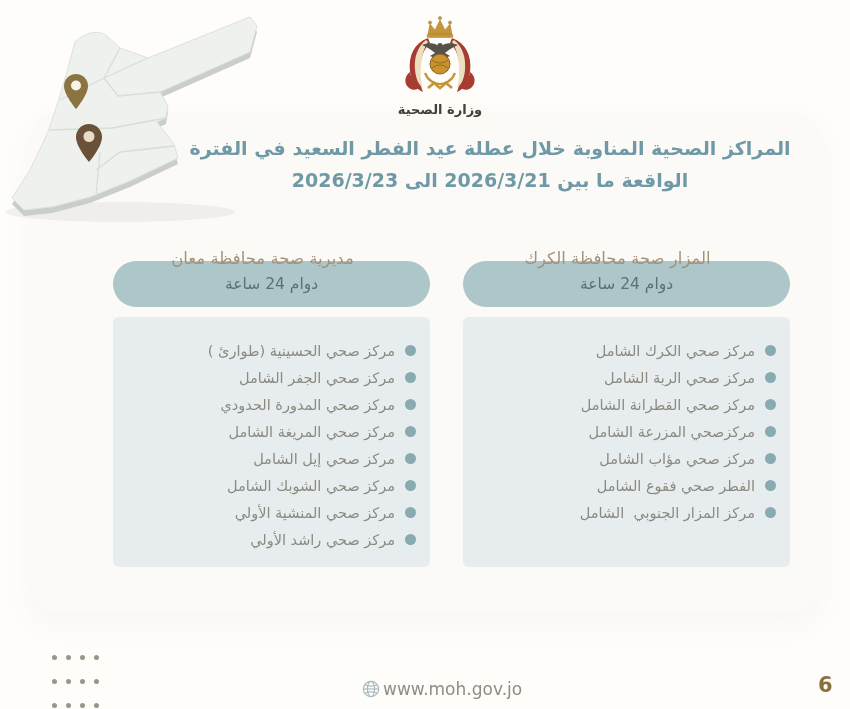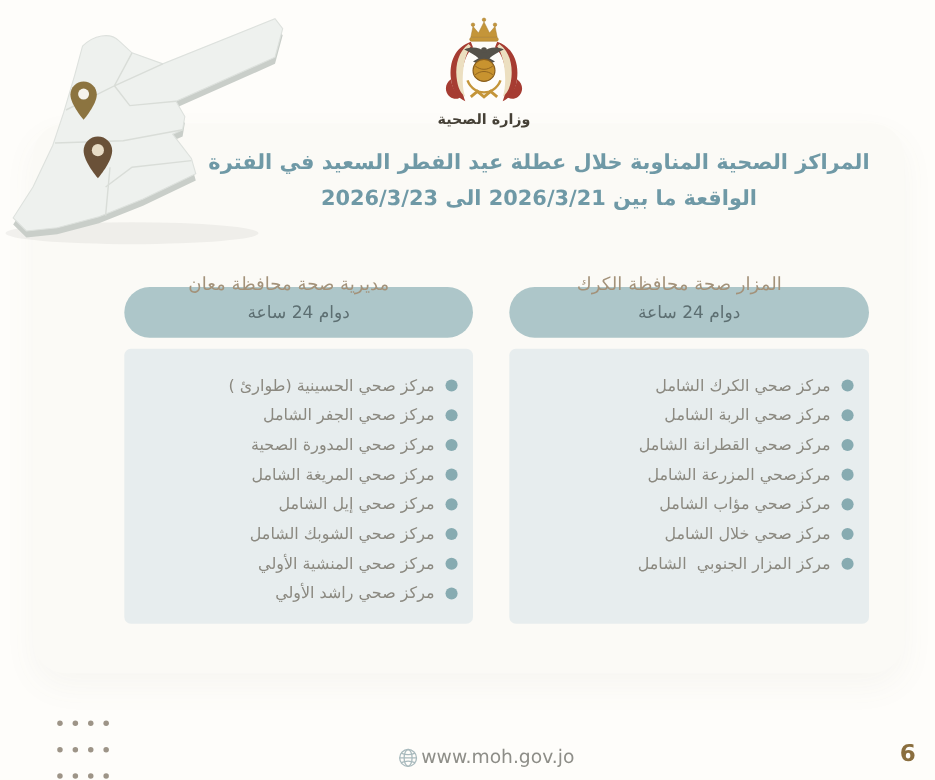--- a/index.html
+++ b/index.html
@@ -200,21 +200,21 @@
           <span class="center-name">مركزصحي المزرعة الشامل</span>
         </div>
 
         <div class="center-item">
           <span class="bullet"></span>
           <span class="center-name">مركز صحي مؤاب الشامل</span>
         </div>
 
         <div class="center-item">
           <span class="bullet"></span>
-          <span class="center-name">مركز صحي خلال الشامل</span>
+          <span class="center-name">الفطر صحي فقوع الشامل</span>
         </div>
 
         <div class="center-item">
           <span class="bullet"></span>
           <span class="center-name">مركز المزار الجنوبي  الشامل</span>
         </div>
       </div>
   </div>
 
   <div class="col col-maan">
@@ -233,21 +233,21 @@
           <span class="center-name">مركز صحي الحسينية (طوارئ )</span>
         </div>
 
         <div class="center-item">
           <span class="bullet"></span>
           <span class="center-name">مركز صحي الجفر الشامل</span>
         </div>
 
         <div class="center-item">
           <span class="bullet"></span>
-          <span class="center-name">مركز صحي المدورة الصحية</span>
+          <span class="center-name">مركز صحي المدورة الحدودي</span>
         </div>
 
         <div class="center-item">
           <span class="bullet"></span>
           <span class="center-name">مركز صحي المريغة الشامل</span>
         </div>
 
         <div class="center-item">
           <span class="bullet"></span>
           <span class="center-name">مركز صحي إيل الشامل</span>

